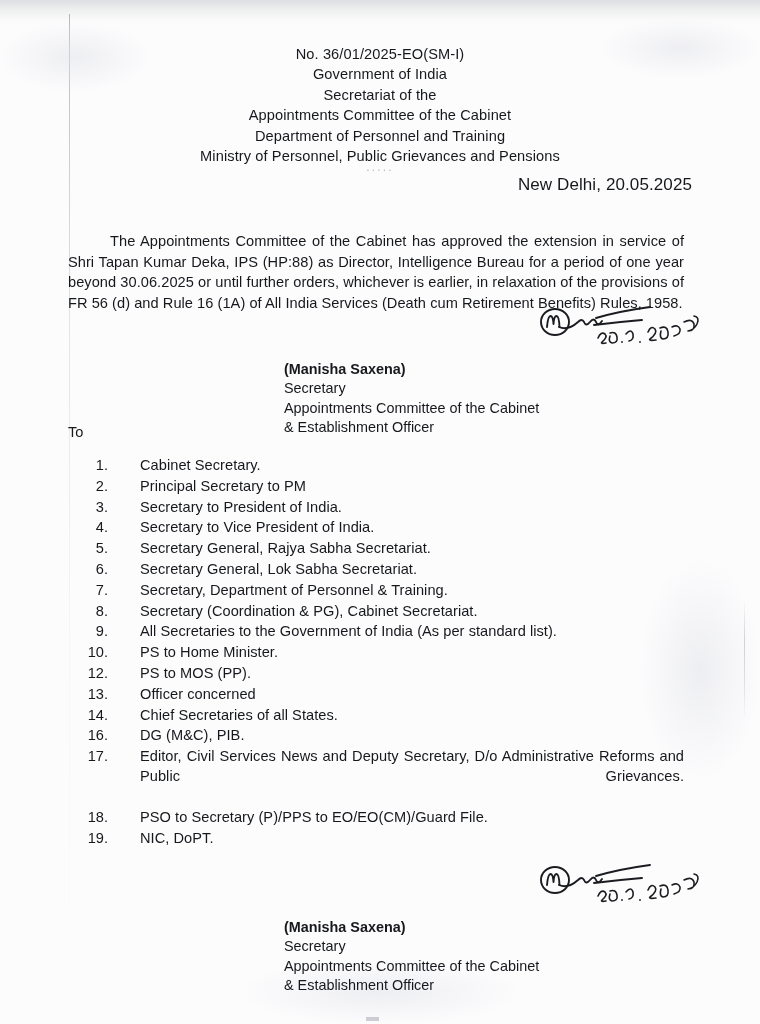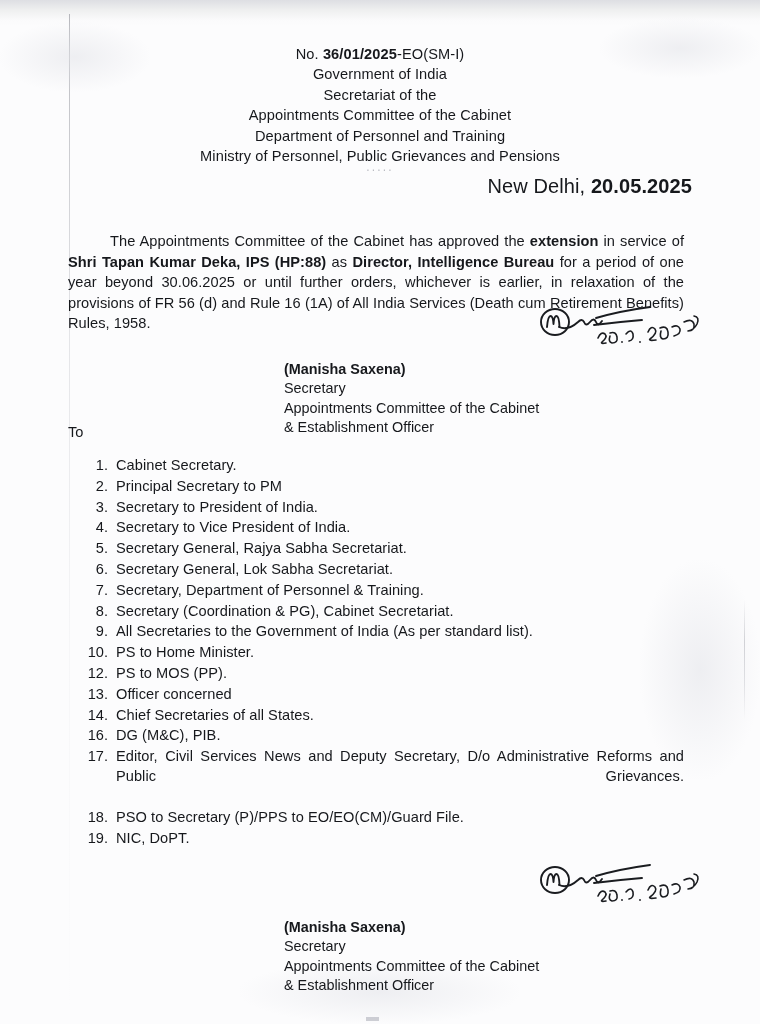--- a/index.html
+++ b/index.html
@@ -58,36 +58,36 @@
   .header-block {
     position: absolute;
     left: 0; top: 44px;
     width: 760px;
     text-align: center;
     font-size: 14.6px;
     line-height: 20.4px;
     letter-spacing: .1px;
   }
   .header-block .line { white-space: nowrap; }
-  b, .b { font-weight: 700; }
+  b, .b { font-weight: 400; }
 
   .dots-sep {
     position: absolute;
     left: 0; top: 160px;
     width: 760px;
     text-align: center;
     font-size: 12px;
     letter-spacing: 2.2px;
     color: #b9bbc2;
   }
 
   .dateline {
     position: absolute;
     right: 68px; top: 175px;
-    font-size: 20px;
+    font-size: 17px;
     letter-spacing: .1px;
   }
 
   .body-para {
     position: absolute;
     left: 68px; top: 205px;
     width: 616px;
     font-size: 14.6px;
     line-height: 20.6px;
     text-align: justify;
@@ -135,20 +135,21 @@
   }
   .dist-num {
     flex: 0 0 48px;
     text-align: right;
     padding-right: 8px;
     box-sizing: border-box;
   }
   .dist-text {
     flex: 1 1 auto;
     letter-spacing: .05px;
+    margin-left: 24px;
   }
   .dist-text.justify { text-align: justify; }
   .dist-text.justify::after {
     content: "";
     display: inline-block;
     width: 100%;
   }
 </style>
 </head>
 <body>

